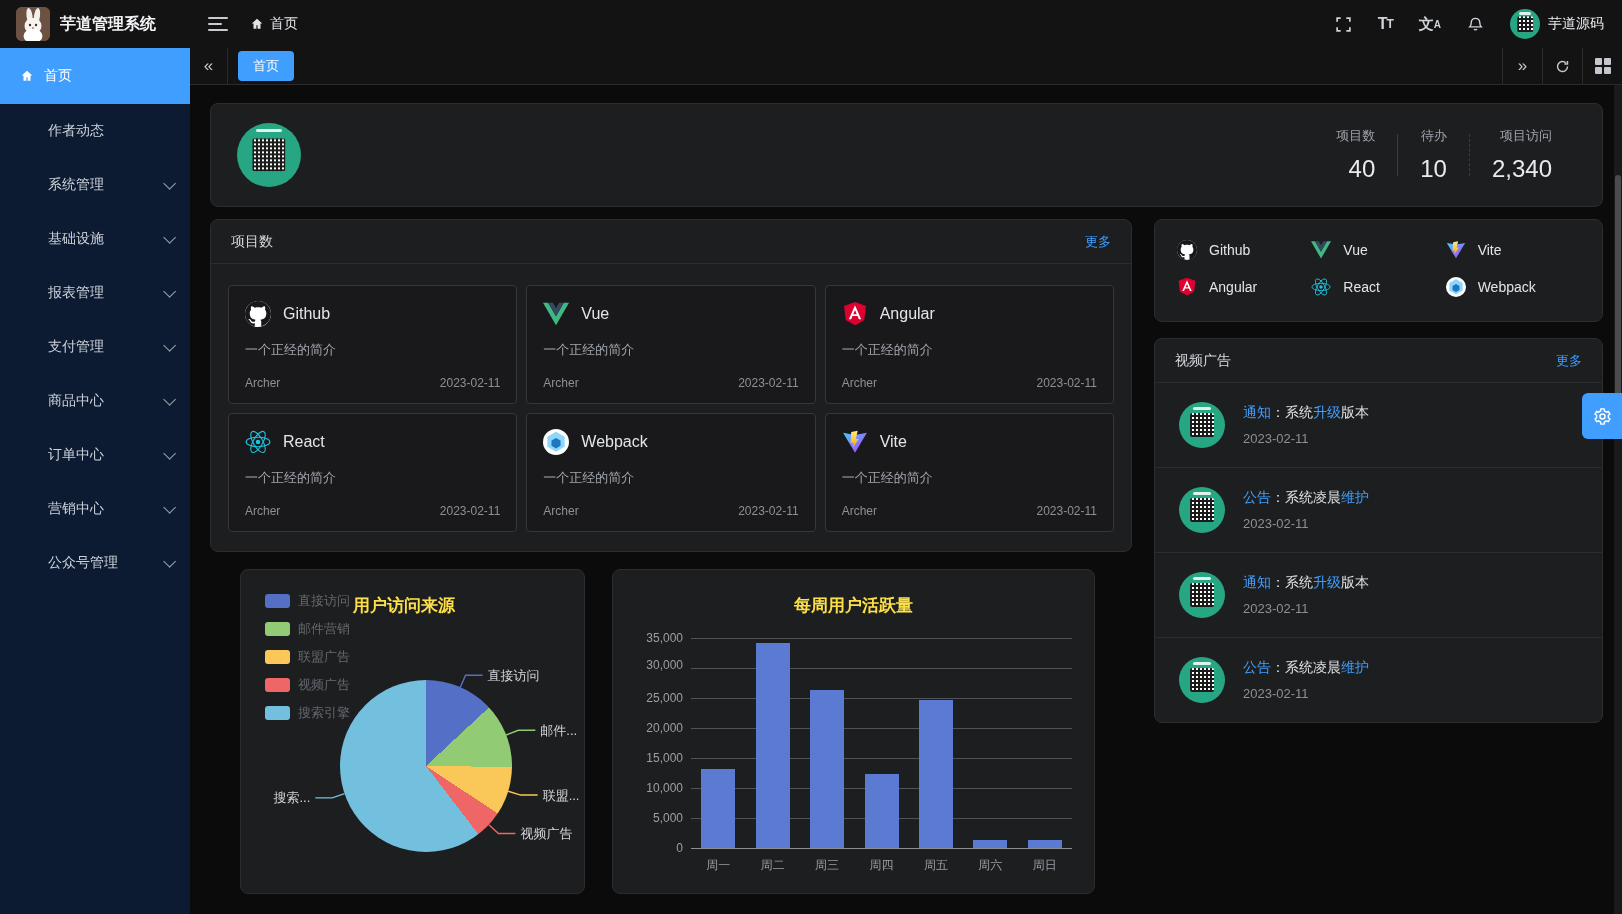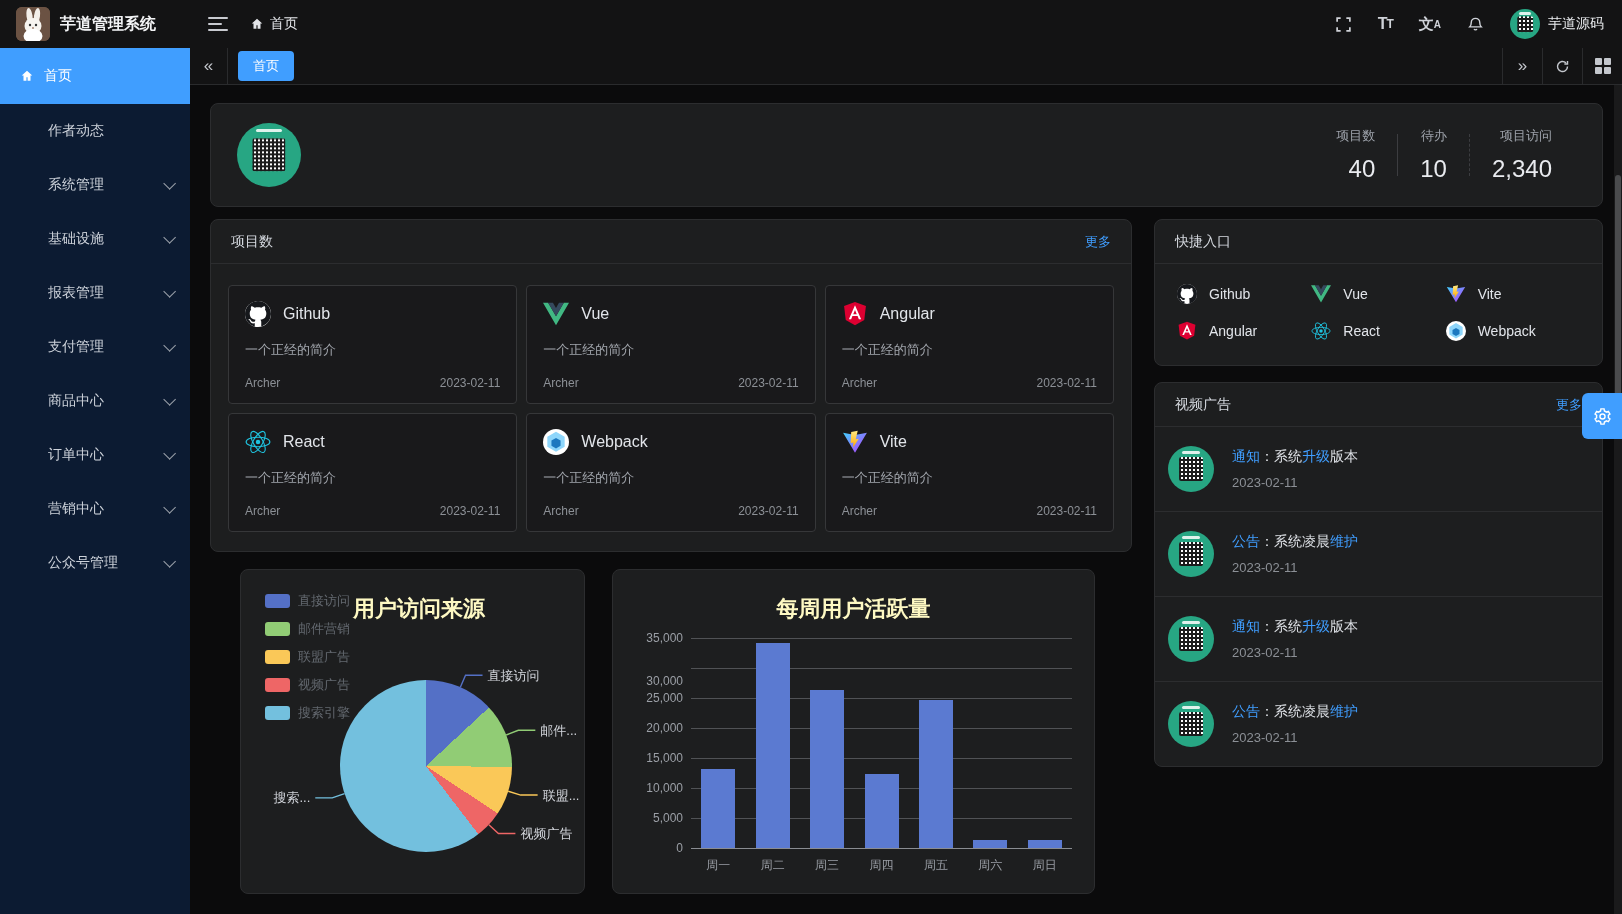--- a/index.html
+++ b/index.html
@@ -86,21 +86,21 @@
   .proj-card { background:#19191b; border:1px solid #363739; border-radius:4px; padding:15px 16px 13px; cursor:pointer; }
   .proj-head { display:flex; align-items:center; gap:12px; }
   .proj-name { color:#e2e5ea; font-size:16px; }
   .proj-desc { color:#a2a6ad; font-size:13px; margin-top:14px; }
   .proj-foot { display:flex; justify-content:space-between; margin-top:17px; color:#8c9096; font-size:12px; }
 
   .charts-row { display:flex; margin-top:17px; }
   .chart-card { position:relative; height:325px; }
   #pie-card { width:345px; margin-left:30px; }
   #bar-card { width:483px; margin-left:27px; }
-  .chart-title { position:absolute; color:#fef9c3; font-size:22px; font-weight:bold; }
+  .chart-title { position:absolute; color:#fde047; font-size:17px; font-weight:bold; }
   #pie-card .chart-title { left:112px; top:24px; }
   #bar-card .chart-title { left:0; right:0; top:24px; text-align:center; }
   .pie-legend { position:absolute; left:24px; top:22px; display:flex; flex-direction:column; gap:10px; }
   .pl-item { display:flex; align-items:center; gap:8px; }
   .pl-swatch { width:25px; height:14px; border-radius:3px; }
   .pl-label { color:#63686f; font-size:13px; }
   .pie-circle { position:absolute; border-radius:50%; }
   .pie-svg, .bar-wrap { position:absolute; left:0; top:0; }
 
   .grid-line { position:absolute; height:1px; background:#505255; }
@@ -108,21 +108,21 @@
   .y-tick { position:absolute; color:#9b9fa6; font-size:12px; text-align:right; width:60px; }
   .x-tick { position:absolute; color:#9b9fa6; font-size:12px; text-align:center; }
   .bar { position:absolute; }
 
   
   .shortcuts-body { padding:20px 22px 24px; display:grid; grid-template-columns:1fr 1fr 1fr; row-gap:17px; }
   .sc-item { display:flex; align-items:center; gap:12px; cursor:pointer; }
   .sc-label { color:#e2e5ea; font-size:14px; }
 
   .notices { margin-top:16px; }
-  .notice-item { display:flex; align-items:center; gap:18px; padding:19px 13px; cursor:pointer; }
+  .notice-item { display:flex; align-items:center; gap:18px; padding:19px 24px; cursor:pointer; }
   .notice-item + .notice-item { border-top:1px solid #2c2d2f;align-items:center; }
   .notice-item .qr-avatar { width:46px; height:46px; }
   .n-title { font-size:14px; color:#dfe2e7; }
   .n-title .hl { color:#409eff; }
   .n-date { color:#8c9096; font-size:13px; margin-top:9px; }
 
   
   .settings-fab { position:absolute; right:0; top:393px; width:40px; height:46px; background:#409eff;
     border-radius:6px 0 0 6px; display:flex; align-items:center; justify-content:center; cursor:pointer; z-index:30; }
 
@@ -441,21 +441,21 @@
               <div class="y-tick" style="left:10px; top:241px;">5,000</div>
               <div class="grid-line" style="left:78px; top:218px; width:381px;"></div>
               <div class="y-tick" style="left:10px; top:211px;">10,000</div>
               <div class="grid-line" style="left:78px; top:188px; width:381px;"></div>
               <div class="y-tick" style="left:10px; top:181px;">15,000</div>
               <div class="grid-line" style="left:78px; top:158px; width:381px;"></div>
               <div class="y-tick" style="left:10px; top:151px;">20,000</div>
               <div class="grid-line" style="left:78px; top:128px; width:381px;"></div>
               <div class="y-tick" style="left:10px; top:121px;">25,000</div>
               <div class="grid-line" style="left:78px; top:98px; width:381px;"></div>
-              <div class="y-tick" style="left:10px; top:104px;">30,000</div>
+              <div class="y-tick" style="left:10px; top:88px;">30,000</div>
               <div class="grid-line" style="left:78px; top:68px; width:381px;"></div>
               <div class="y-tick" style="left:10px; top:61px;">35,000</div>
               <div class="grid-line axis" style="left:78px; top:278px; width:381px;"></div>
               <div class="bar" style="left:88.21428571428572px; top:198.8px; width:34px; height:79.2px; background:#5B7AD1;"></div>
               <div class="x-tick" style="left:78px; top:287px; width:54.42857142857143px;">周一</div>
               <div class="bar" style="left:142.64285714285717px; top:72.80000000000001px; width:34px; height:205.2px; background:#5B7AD1;"></div>
               <div class="x-tick" style="left:132.42857142857144px; top:287px; width:54.42857142857143px;">周二</div>
               <div class="bar" style="left:197.07142857142858px; top:120.19999999999999px; width:34px; height:157.8px; background:#5B7AD1;"></div>
               <div class="x-tick" style="left:186.85714285714286px; top:287px; width:54.42857142857143px;">周三</div>
               <div class="bar" style="left:251.5px; top:203.60000000000002px; width:34px; height:74.39999999999999px; background:#5B7AD1;"></div>
@@ -466,23 +466,20 @@
               <div class="x-tick" style="left:350.14285714285717px; top:287px; width:54.42857142857143px;">周六</div>
               <div class="bar" style="left:414.7857142857143px; top:269.6px; width:34px; height:8.4px; background:#5B7AD1;"></div>
               <div class="x-tick" style="left:404.57142857142856px; top:287px; width:54.42857142857143px;">周日</div>
             </div>
         </div>
       </div>
     </div>
 
     <div class="col-right">
       <div class="card">
-        <div class="panel-head">
-          <span class="panel-title">快捷入口</span>
-        </div>
         <div class="shortcuts-body" id="shortcuts-body">
             <div class="sc-item">
               <span>
                 <svg width="20" height="20" viewBox="0 0 16 16">
                   <circle cx="8" cy="8" r="8" fill="#fff"></circle>
                   <path fill="#16181c" d="M8 0C3.58 0 0 3.58 0 8c0 3.54 2.29 6.53 5.47 7.59.4.07.55-.17.55-.38 0-.19-.01-.82-.01-1.49-2.01.37-2.53-.49-2.69-.94-.09-.23-.48-.94-.82-1.13-.28-.15-.68-.52-.01-.53.63-.01 1.08.58 1.23.82.72 1.21 1.87.87 2.33.66.07-.52.28-.87.51-1.07-1.78-.2-3.64-.89-3.64-3.95 0-.87.31-1.59.82-2.15-.08-.2-.36-1.02.08-2.12 0 0 .67-.21 2.2.82.64-.18 1.32-.27 2-.27s1.36.09 2 .27c1.53-1.04 2.2-.82 2.2-.82.44 1.1.16 1.92.08 2.12.51.56.82 1.27.82 2.15 0 3.07-1.87 3.75-3.65 3.95.29.25.54.73.54 1.48 0 1.07-.01 1.93-.01 2.2 0 .21.15.46.55.38A8.01 8.01 0 0 0 16 8c0-4.42-3.58-8-8-8z"></path>
                 </svg>
               </span>
                  <span class="sc-label">Github</span>
             </div>

